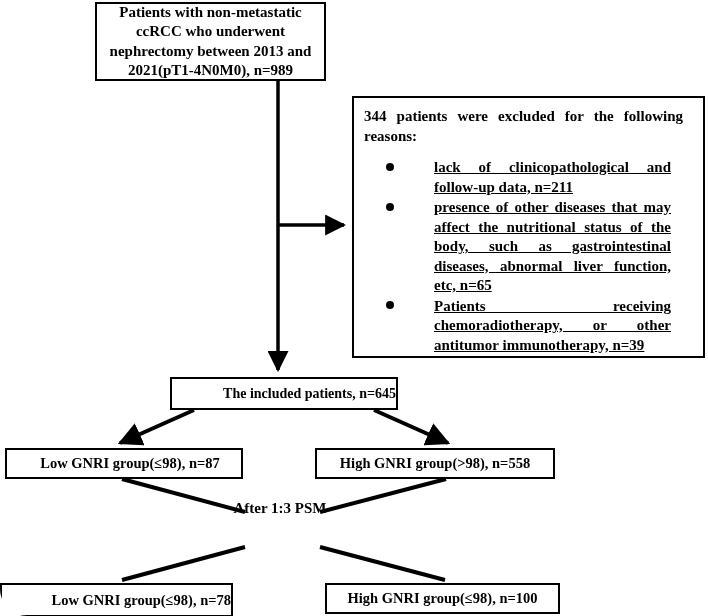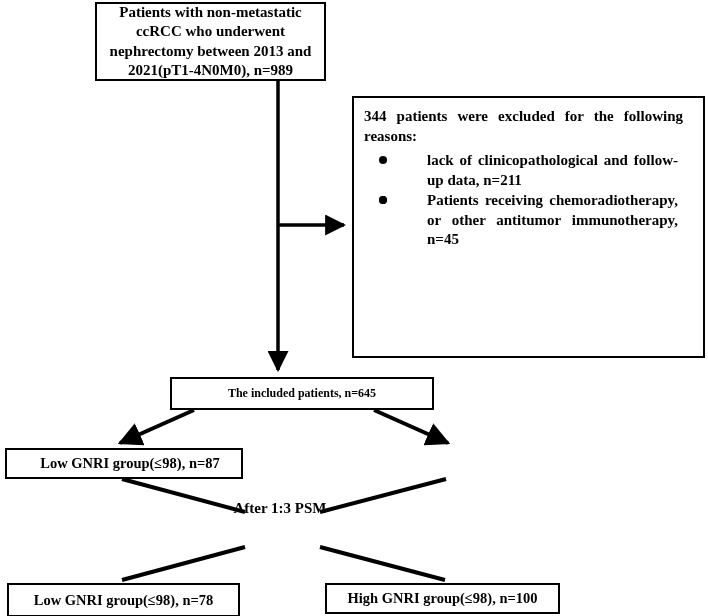--- a/index.html
+++ b/index.html
@@ -10,20 +10,21 @@
   body {
     font-family: "Liberation Serif", "DejaVu Serif", serif;
     color: #000000;
   }
   #flowchart {
     position: relative;
     width: 708px;
     height: 616px;
     background: #ffffff;
     overflow: hidden;
+    border-radius: 27px;
   }
   .svg-layer {
     position: absolute;
     left: 0;
     top: 0;
     width: 708px;
     height: 616px;
     pointer-events: none;
   }
   .node {
@@ -50,54 +51,57 @@
     font-size: 15px;
     padding: 3px 6px;
   }
   #node-excluded {
     left: 352px; top: 96px; width: 353px; height: 262px;
     display: block;
     padding: 9px 20px 6px 10px;
     font-size: 15px;
   }
   #node-included {
-    left: 170px; top: 377px; width: 264px; height: 33px;
-    font-size: 12px;
+    left: 170px; top: 377px; width: 228px; height: 33px;
+    font-size: 14px;
+    text-align: right;
   }
   #node-low-pre {
     left: 5px; top: 448px; width: 238px; height: 31px;
     font-size: 14.5px;
     padding-left: 12px;
   }
   #node-high-pre {
     left: 315px; top: 448px; width: 240px; height: 31px;
     font-size: 14.5px;
   }
   #node-low-post {
-    left: 7px; top: 583px; width: 233px; height: 34px;
-    font-size: 14.5px;
+    left: 0; top: 583px; width: 233px; height: 34px;
+    font-size: 14.5px;
+    text-align: right;
   }
   #node-high-post {
     left: 325px; top: 583px; width: 235px; height: 31px;
     font-size: 14.5px;
   }
 
   
   .excl-intro {
     margin: 0 0 1px 0;
     font-weight: bold;
     text-align: justify;
     text-align-last: left;
     font-size: 15px;
     line-height: 1.3;
   }
   .excl-list {
     list-style: none;
-    margin: 5px;
+    margin: 12px;
     padding: 0;
+    text-decoration: underline;
   }
   .excl-item {
     position: relative;
     padding-left: 58px;
     font-weight: bold;
     font-size: 15px;
     line-height: 1.3;
     text-align: justify;
     text-align-last: left;
     margin: 0 0 1px 0;
@@ -156,35 +160,39 @@
 
   <div class="node" id="node-excluded">
     <p class="excl-intro">344 patients were excluded for the following reasons:</p>
     <ul class="excl-list">
       <li class="excl-item">
         <span class="bullet"></span>
         <span>lack of clinicopathological and follow-up data, n=211</span>
       </li>
       <li class="excl-item">
         <span class="bullet"></span>
+        <span>presence of other diseases that may affect the nutritional status of the body, such as gastrointestinal diseases, abnormal liver function, etc, n=65</span>
       </li>
       <li class="excl-item">
         <span class="bullet"></span>
-        <span>Patients receiving chemoradiotherapy, or other antitumor immunotherapy, n=45</span>
+        <span>Patients receiving chemoradiotherapy, or other antitumor immunotherapy, n=39</span>
       </li>
     </ul>
   </div>
 
   <div class="node" id="node-included">
     <span class="node-text">The included patients, n=645</span>
   </div>
 
   <div class="node" id="node-low-pre">
     <span class="node-text">Low GNRI group(≤98), n=87</span>
   </div>
+  <div class="node" id="node-high-pre">
+    <span class="node-text">High GNRI group(&gt;98), n=558</span>
+  </div>
 
   <div id="label-psm">After 1:3 PSM</div>
 
   <div class="node" id="node-low-post">
     <span class="node-text">Low GNRI group(≤98), n=78</span>
   </div>
   <div class="node" id="node-high-post">
     <span class="node-text">High GNRI group(≤98), n=100</span>
   </div>
 

